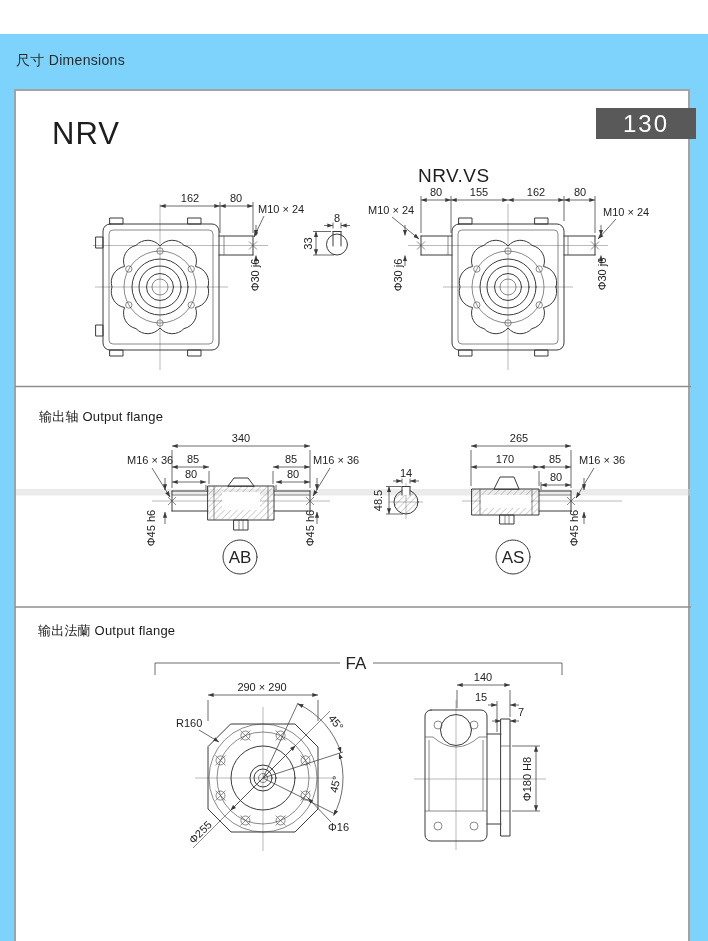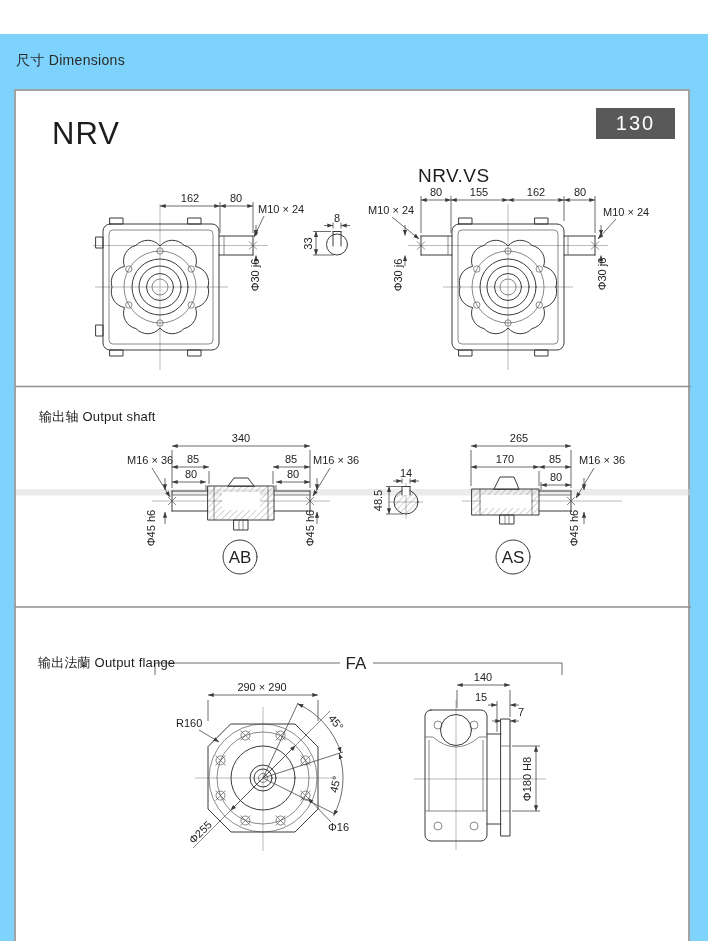--- a/index.html
+++ b/index.html
@@ -2,22 +2,22 @@
 <html><head>
 <meta charset="utf-8">
 <style>
   html,body{margin:0;padding:0;background:#fff;}
   .page{position:relative;width:708px;height:941px;background:#7dd3fc;overflow:hidden;
         font-family:"Liberation Sans","DejaVu Sans",sans-serif;color:#222;margin-top:34px;}
   .page-title{position:absolute;left:16px;top:18px;font-size:14px;color:#2a2a2a;letter-spacing:.3px;}
   .main-box{position:absolute;left:14px;top:55px;width:676px;height:871px;border:2px solid #a3a3a3;box-sizing:border-box;background:#fff;}
   .model-title{position:absolute;left:52px;top:82px;font-size:31px;font-weight:500;color:#1d1d1d;letter-spacing:1px;}
   .model-vs-title{position:absolute;left:418px;top:131px;font-size:19px;color:#1d1d1d;letter-spacing:.5px;}
-  .size-badge{position:absolute;left:596px;top:74px;width:79px;height:31px;display:flex;align-items:center;justify-content:center;
-              font-size:20px;letter-spacing:2px;}
+  .size-badge{position:absolute;left:596px;top:74px;width:100px;height:31px;display:flex;align-items:center;justify-content:center;
+              font-size:24px;letter-spacing:2px;}
   .sec-heading{position:absolute;font-size:13px;color:#1c1c1c;letter-spacing:.2px;}
   svg{position:absolute;left:14px;top:55px;}
   .ln{fill:none;stroke:#3a3a3a;stroke-width:1;stroke-linejoin:round;stroke-linecap:round;}
   .thin{fill:none;stroke:#4a4a4a;stroke-width:.65;stroke-linejoin:round;}
   .cl{fill:none;stroke:#8b8b8b;stroke-width:.6;}
   .dim{fill:none;stroke:#3c3c3c;stroke-width:.75;}
   .div{stroke:#8f8f8f;stroke-width:1.3;}
   text.d{font:11px "Liberation Sans","DejaVu Sans",sans-serif;fill:#242424;}
   text.big{font:17px "Liberation Sans","DejaVu Sans",sans-serif;fill:#242424;}
   .band{fill:#d8d8d8;opacity:.5;}
@@ -390,16 +390,16 @@
       <line class="dim" x1="512" y1="712" x2="540" y2="712"></line>
       <line class="dim" x1="512" y1="777" x2="540" y2="777"></line>
       <line class="dim" marker-start="url(#arr)" marker-end="url(#arr)" x1="536" y1="712" x2="536" y2="777"></line>
       <text class="d" transform="translate(531,745) rotate(-90)" text-anchor="middle">Φ180 H8</text>
     </g>
   </svg>
 
   <div class="model-title">NRV</div>
   <div class="size-badge" style="background: rgb(89, 89, 89); color: rgb(255, 255, 255);">130</div>
   <div class="model-vs-title">NRV.VS</div>
-  <div class="sec-heading" style="left:39px;top:374px;">输出轴 Output shaft</div>
-  <div class="sec-heading" style="left:38px;top:620px;">输出法蘭  Output flange</div>
+  <div class="sec-heading" style="left:39px;top:374px;">输出轴 Output flange</div>
+  <div class="sec-heading" style="left:38px;top:588px;">输出法蘭  Output flange</div>
 
 </div>
 
 </body></html>

